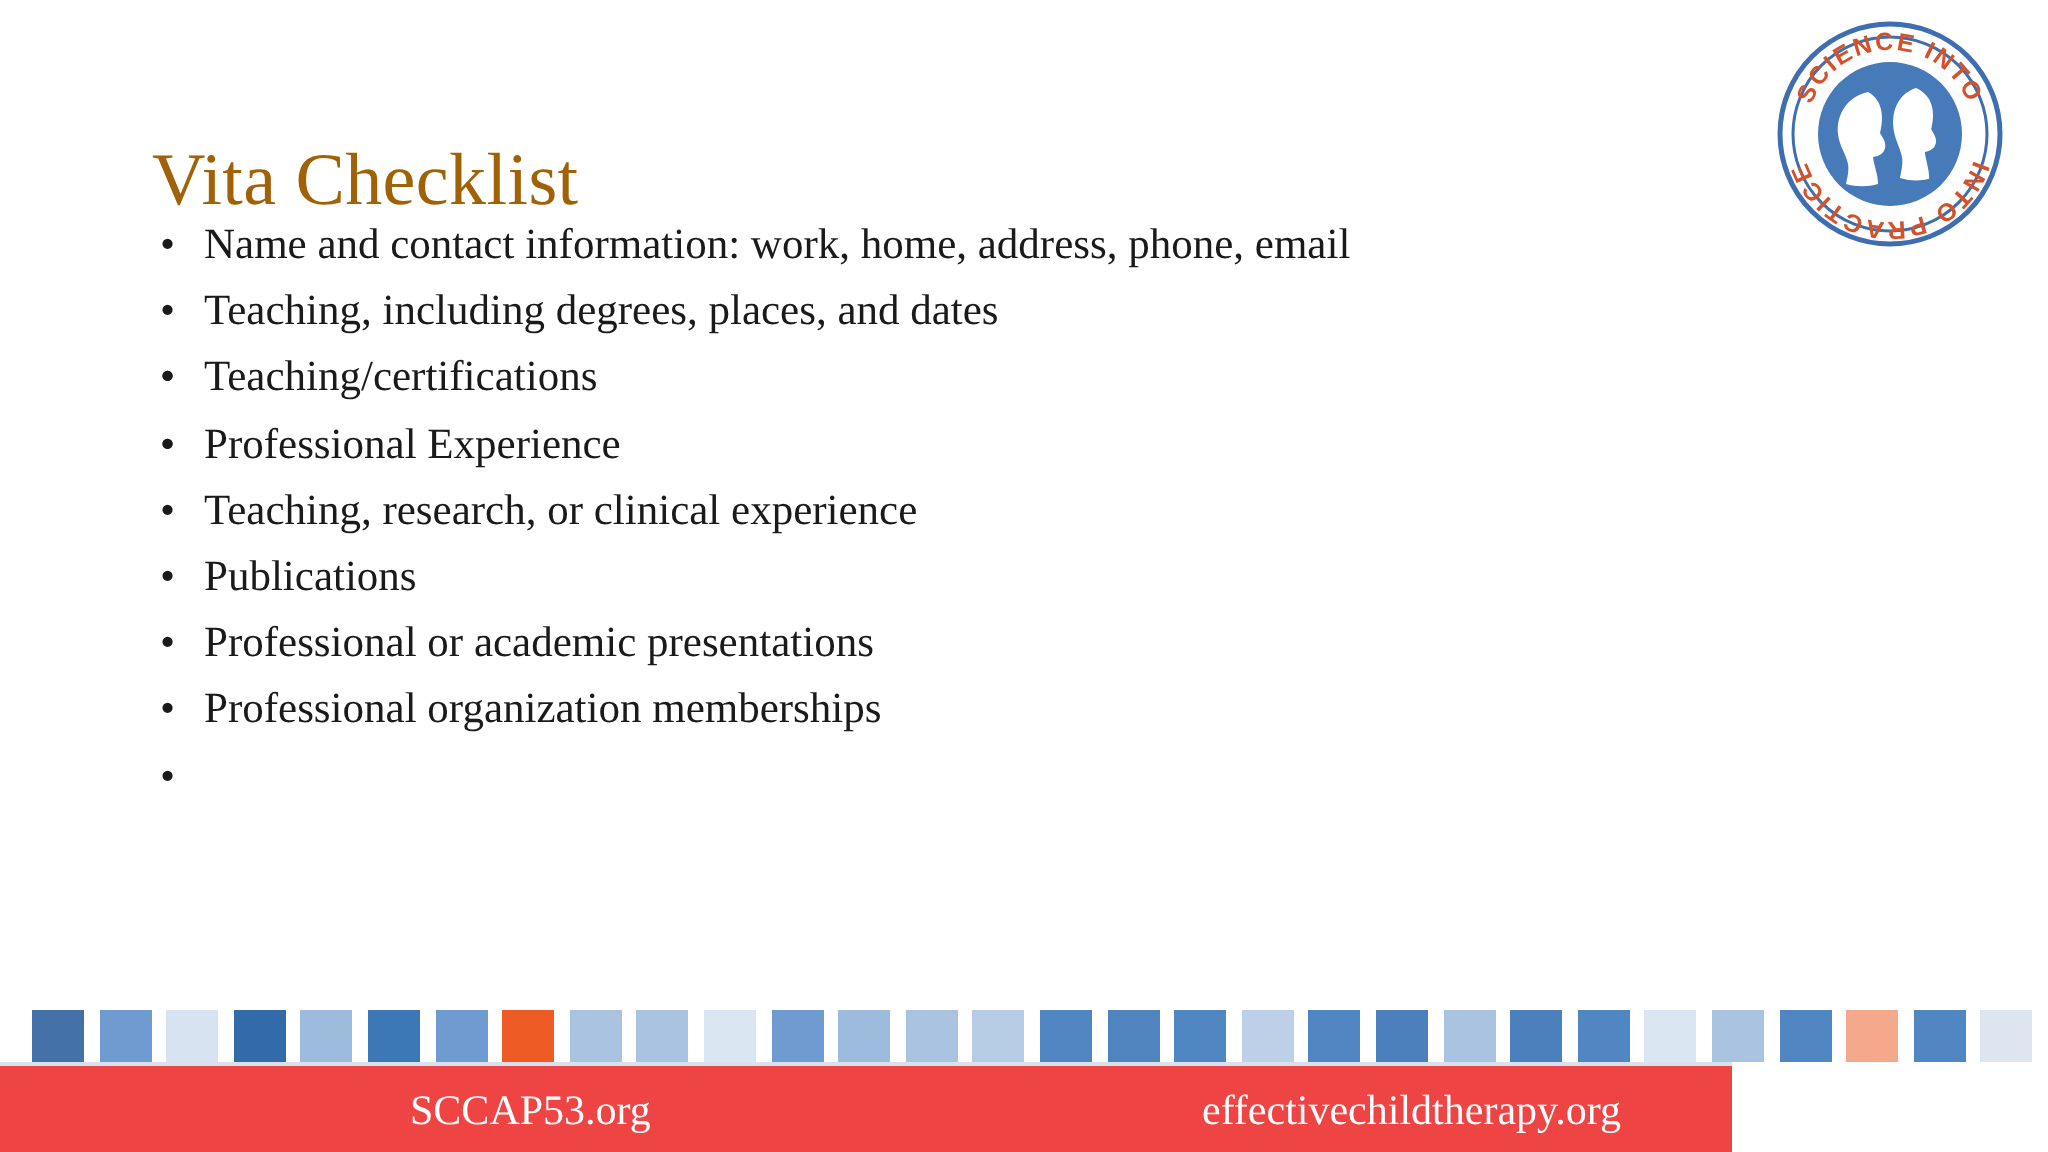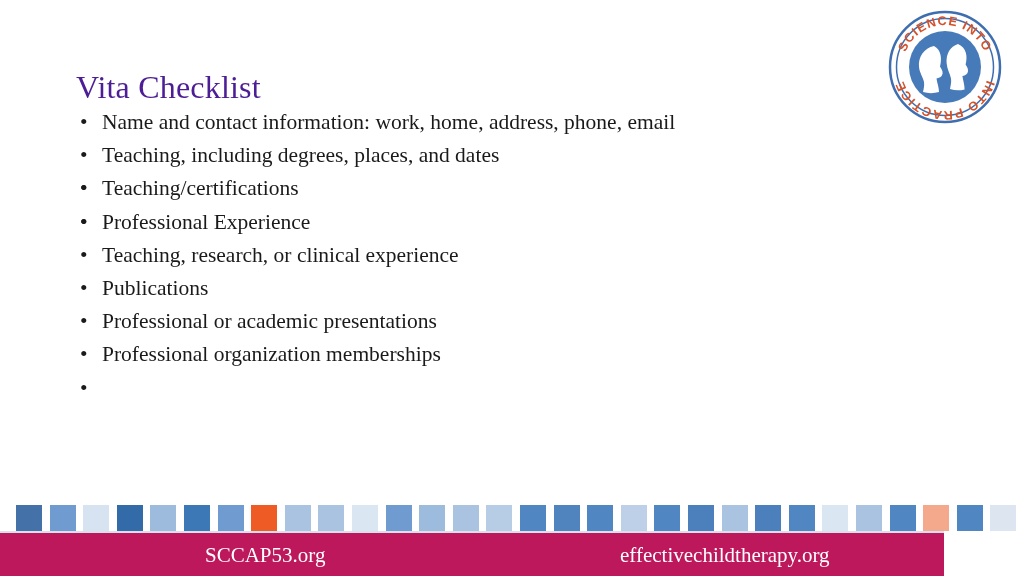--- a/index.html
+++ b/index.html
@@ -17,23 +17,23 @@
     height: 576px;
     background: #ffffff;
     overflow: hidden;
   }
 
   
   .slide-title {
     position: absolute;
     left: 76px;
     top: 38px;
-    font-size: 32px;
+    font-size: 37px;
     line-height: 56px;
-    color: #4c1d95;
+    color: #a16207;
     font-weight: normal;
     letter-spacing: 0.2px;
     white-space: nowrap;
   }
 
   
   .bullet-list {
     position: absolute;
     left: 76px;
     top: 106px;
@@ -82,37 +82,37 @@
     top: 2px;
     width: 26px;
     height: 26px;
   }
 
   
   .footer-bar {
     position: absolute;
     left: 0;
     bottom: 0;
-    width: 944px;
+    width: 866px;
     height: 43px;
-    background: #be185d;
+    background: #ef4444;
     border-top: 2px solid #d9e2ec;
   }
   .footer-left {
     position: absolute;
     left: 205px;
     top: 8px;
     font-size: 21px;
     line-height: 28px;
     color: #ffffff;
     white-space: nowrap;
   }
   .footer-right {
     position: absolute;
-    left: 620px;
+    left: 601px;
     top: 8px;
     font-size: 21px;
     line-height: 28px;
     color: #ffffff;
     white-space: nowrap;
   }
 </style>
 </head>
 <body>
 

